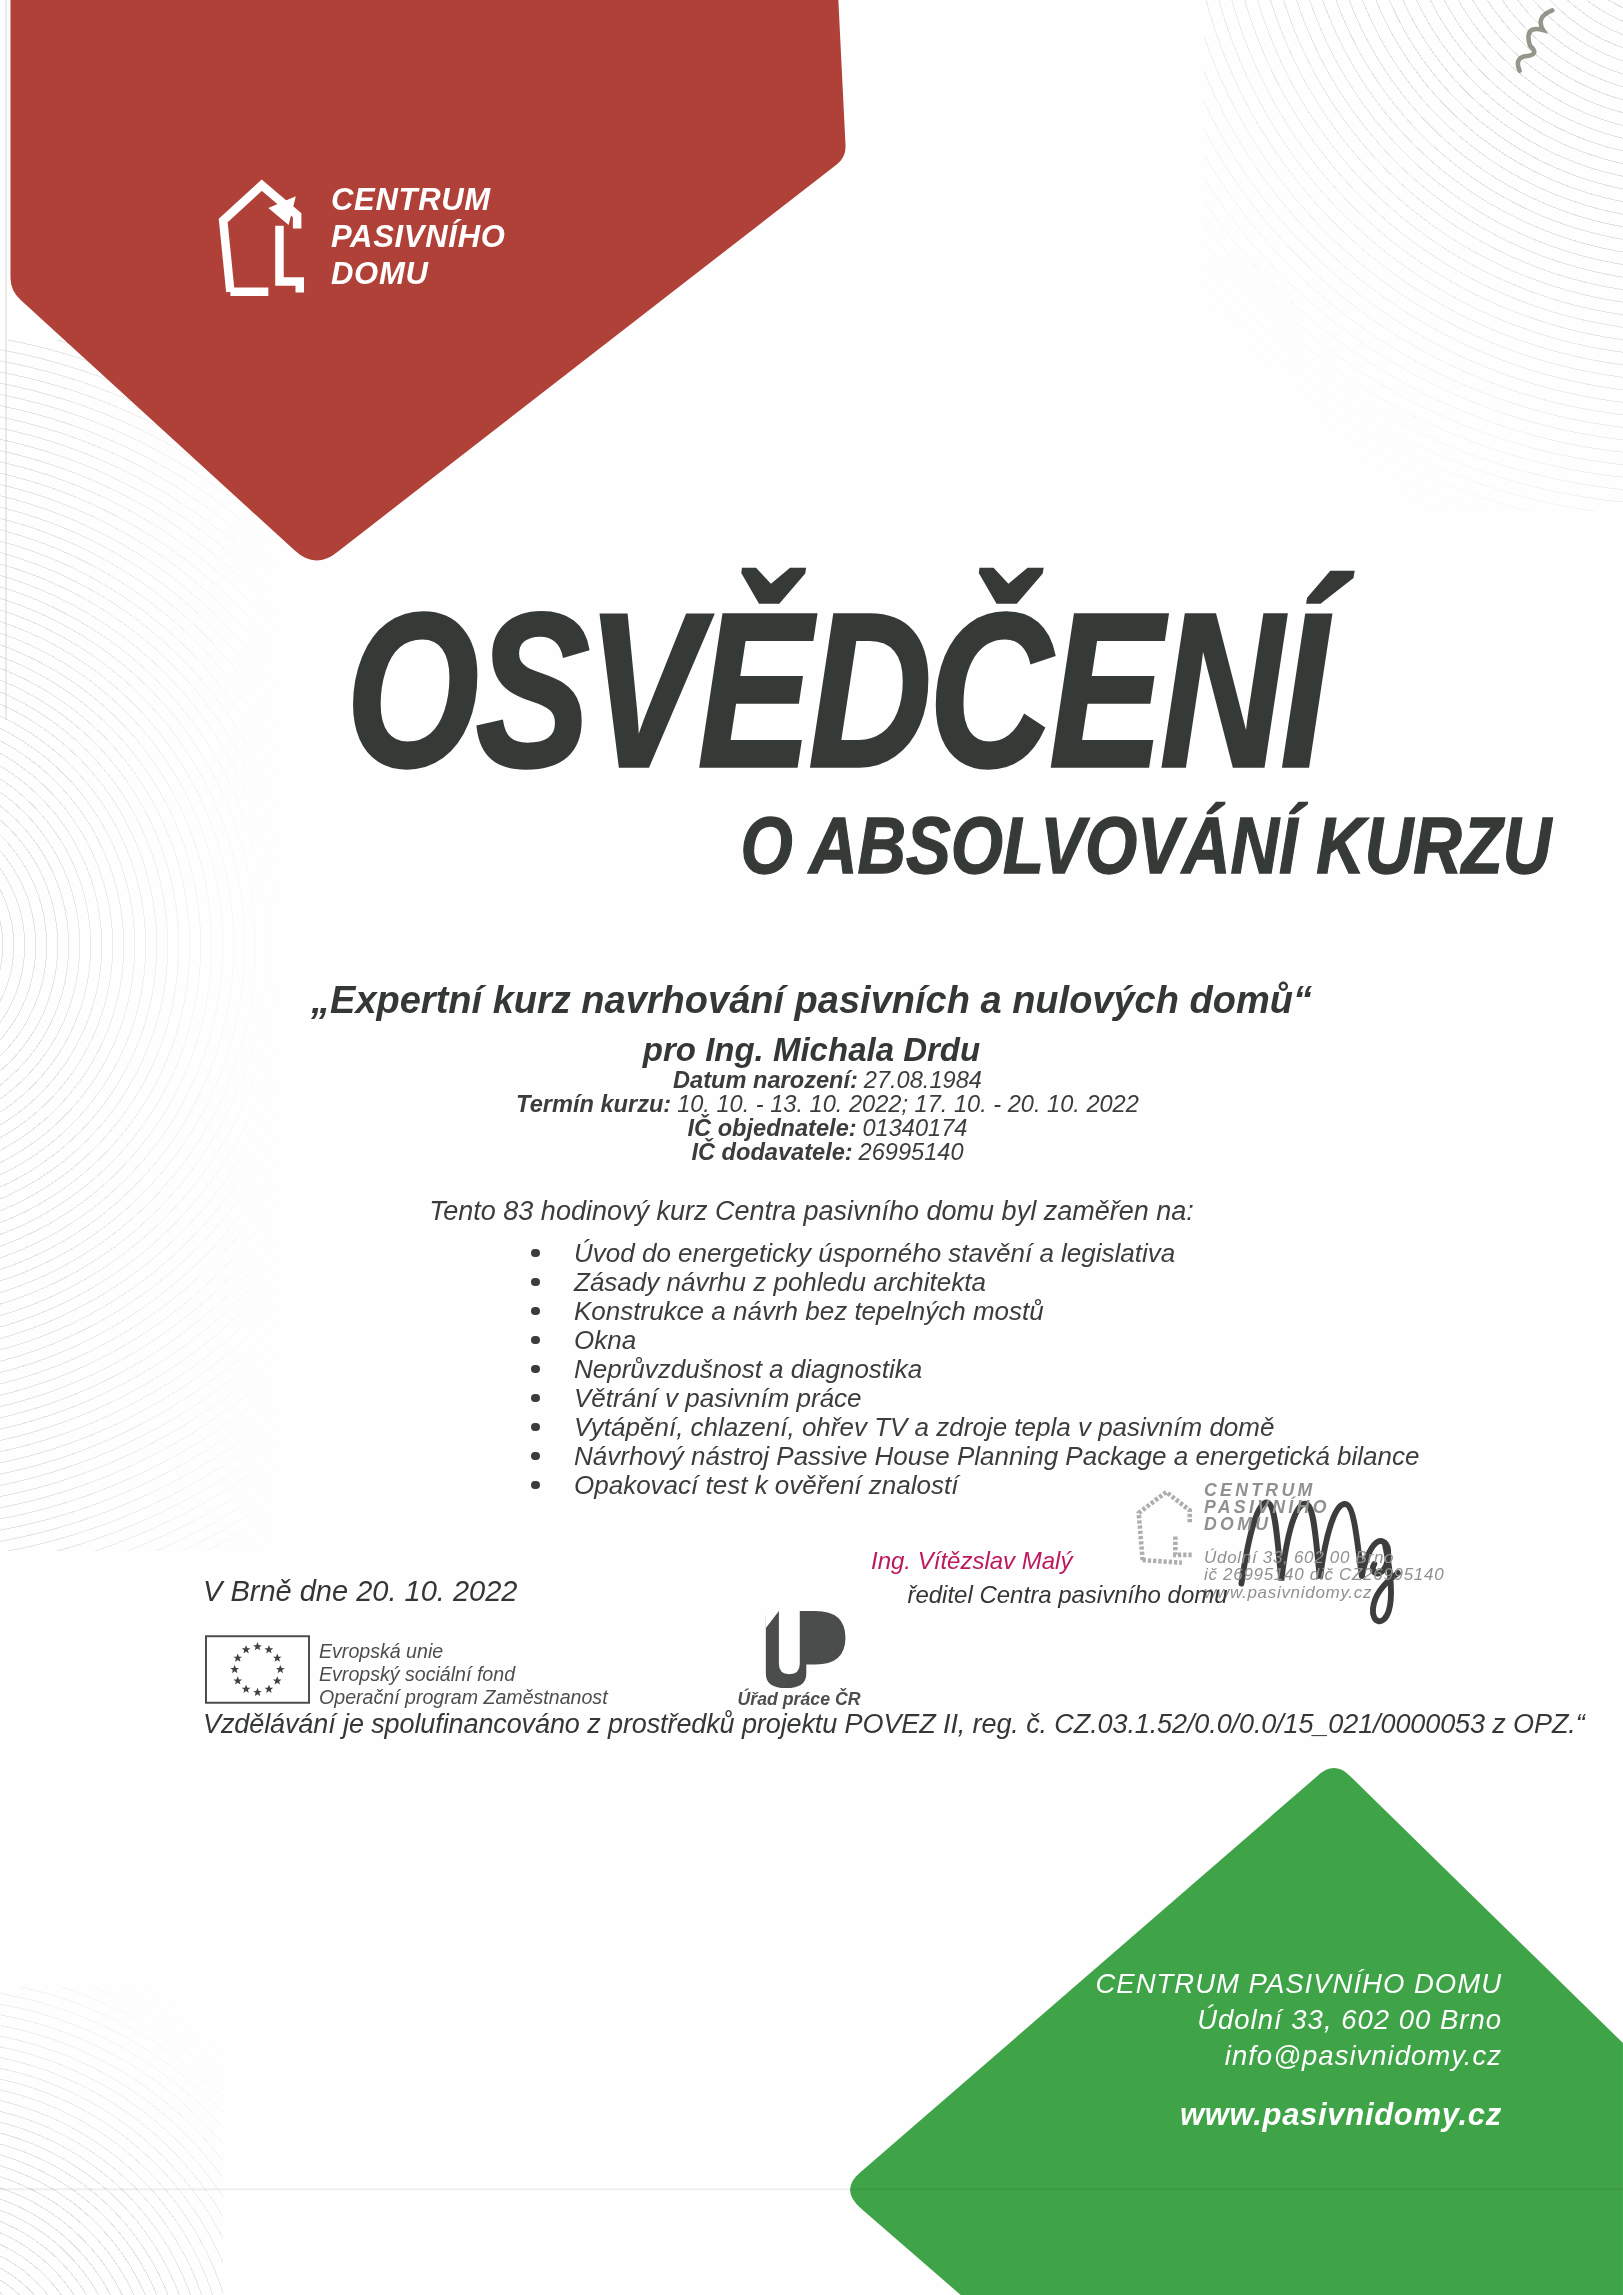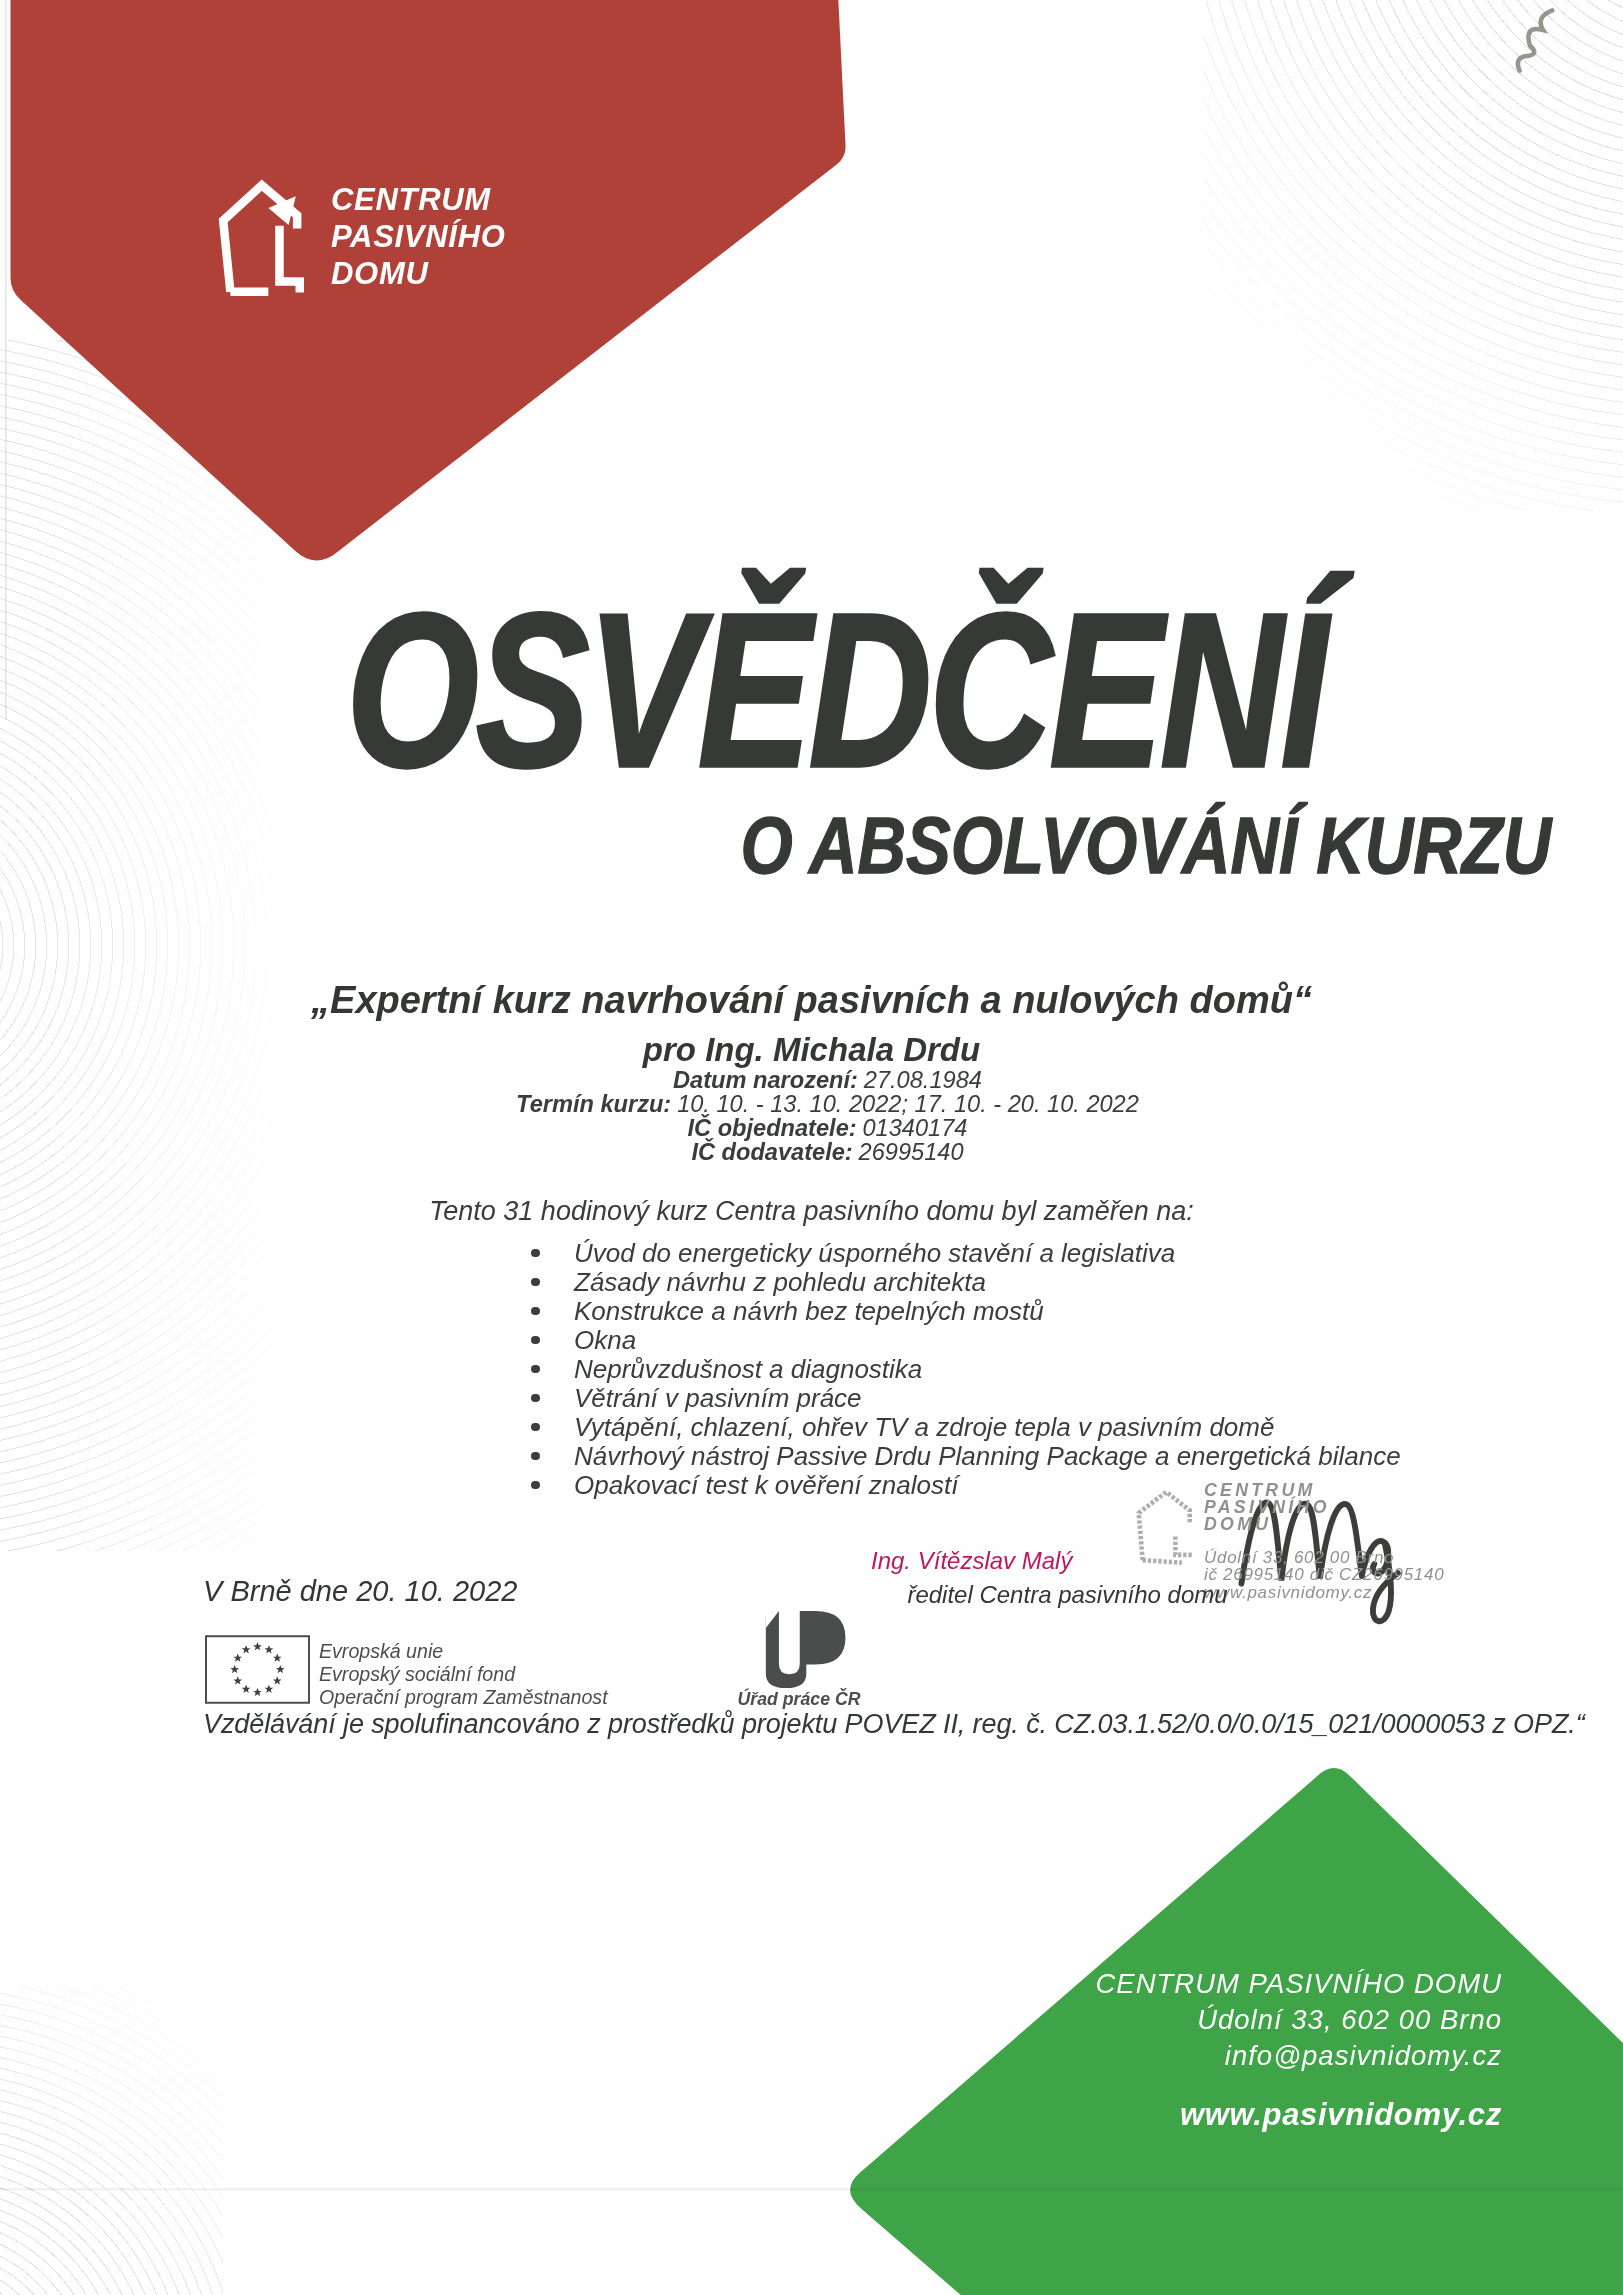--- a/index.html
+++ b/index.html
@@ -124,32 +124,32 @@
       <b>Termín kurzu:</b><span>10. 10. - 13. 10. 2022; 17. 10. - 20. 10. 2022</span>
     </div>
     <div>
       <b>IČ objednatele:</b><span>01340174</span>
     </div>
     <div>
       <b>IČ dodavatele:</b><span>26995140</span>
     </div>
   </div>
 
-  <div class="txt" id="focus-intro">Tento 31 hodinový kurz Centra pasivního domu byl zaměřen na:</div>
+  <div class="txt" id="focus-intro">Tento 83 hodinový kurz Centra pasivního domu byl zaměřen na:</div>
 
   <div class="txt" id="topics">
     <ul>
       <li>Úvod do energeticky úsporného stavění a legislativa</li>
       <li>Zásady návrhu z pohledu architekta</li>
       <li>Konstrukce a návrh bez tepelných mostů</li>
       <li>Okna</li>
       <li>Neprůvzdušnost a diagnostika</li>
       <li>Větrání v pasivním práce</li>
       <li>Vytápění, chlazení, ohřev TV a zdroje tepla v pasivním domě</li>
-      <li>Návrhový nástroj Passive Drdu Planning Package a energetická bilance</li>
+      <li>Návrhový nástroj Passive House Planning Package a energetická bilance</li>
       <li>Opakovací test k ověření znalostí</li>
     </ul>
   </div>
 
   <div class="txt" id="stamp-text">
     <div class="stamp-org">CENTRUM</div>
     <div class="stamp-org">PASIVNÍHO</div>
     <div class="stamp-org">DOMU</div>
     <div class="stamp-addr">
       <div>Údolní 33, 602 00 Brno</div>

